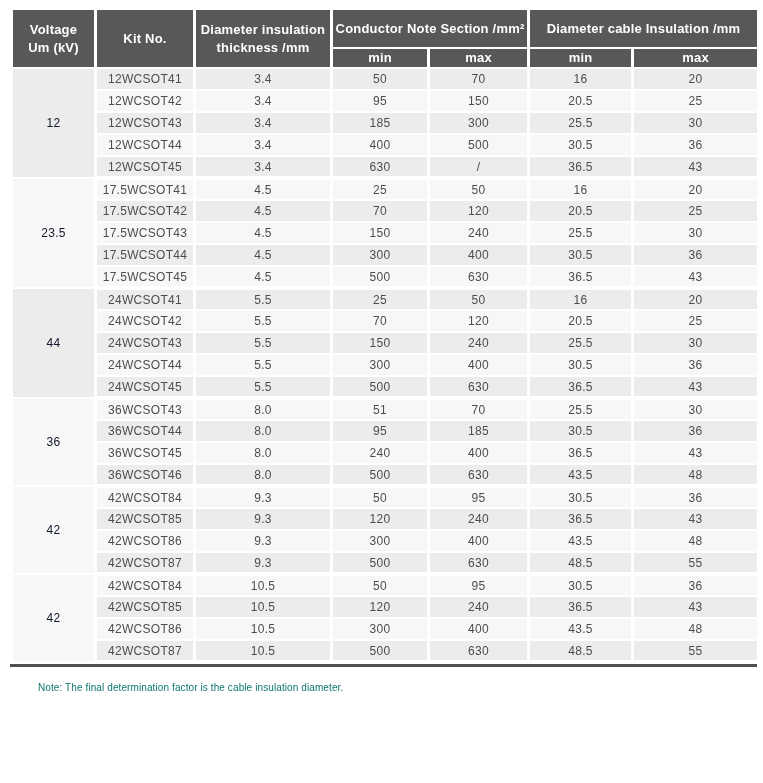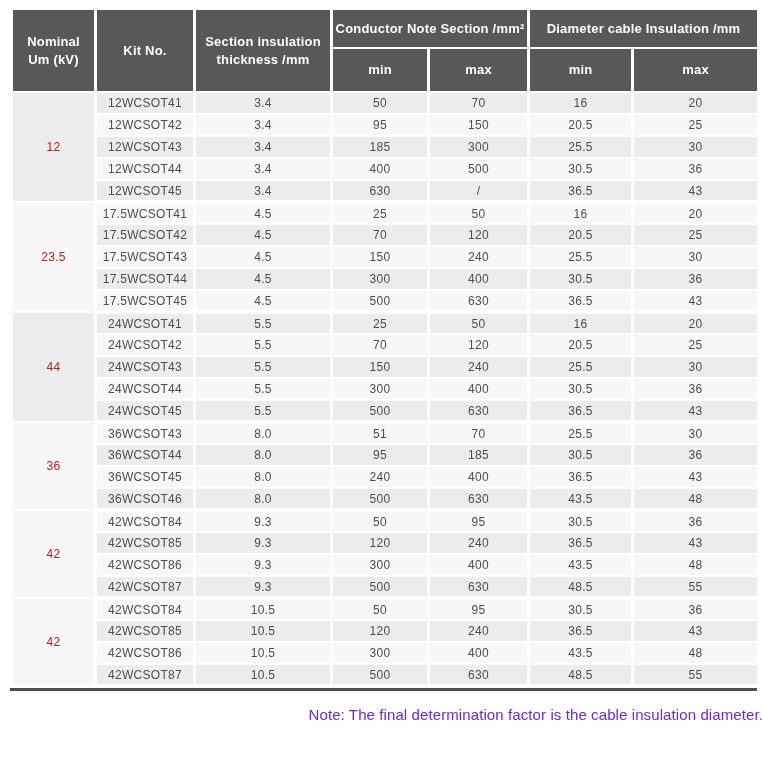--- a/index.html
+++ b/index.html
@@ -32,64 +32,63 @@
   thead th {
     background: #595757;
     color: #ffffff;
     font-weight: bold;
     font-size: 13px;
     line-height: 1.35;
     white-space: pre-line;
     letter-spacing: 0.2px;
   }
   thead tr.h1 th { height: 39px; }
-  thead tr.h2 th { height: 44px; font-size: 13px; }
+  thead tr.h2 th { height: 20px; font-size: 13px; }
   tbody td {
     font-size: 12px;
     color: #4d4d4d;
     height: 22px;
     letter-spacing: 0.3px;
   }
   tbody tr.shade-a td { background: #ececec; }
   tbody tr.shade-b td { background: #f7f7f7; }
   tbody tr.group-end td { border-bottom-width: 4px; }
   tbody td.voltage-cell {
     background: #e8e8e8;
-    color: #b91c1c;
+    color: #0f172a;
     font-size: 12px;
   }
   .note {
     margin: 15px 0 0 28px;
-    font-size: 15px;
-    color: #6d28d9;
+    font-size: 10px;
+    color: #0f766e;
     letter-spacing: 0.1px;
-    text-align: right;
   }
 </style>
 </head>
 <body>
 
 <div class="page">
   <div class="table-wrap">
     <table>
       <colgroup>
         <col style="width:84px">
         <col style="width:99px">
         <col style="width:137px">
         <col style="width:97px">
         <col style="width:100px">
         <col style="width:104px">
         <col style="width:126px">
       </colgroup>
       <thead>
         <tr class="h1">
-          <th rowspan="2">Nominal
+          <th rowspan="2">Voltage
 Um (kV)</th>
           <th rowspan="2">Kit No.</th>
-          <th rowspan="2">Section insulation
+          <th rowspan="2">Diameter insulation
 thickness /mm</th>
           <th colspan="2">Conductor Note Section /mm²</th>
           <th colspan="2">Diameter cable Insulation /mm</th>
         </tr>
         <tr class="h2">
           <th>min</th>
           <th>max</th>
           <th>min</th>
           <th>max</th>
         </tr>

